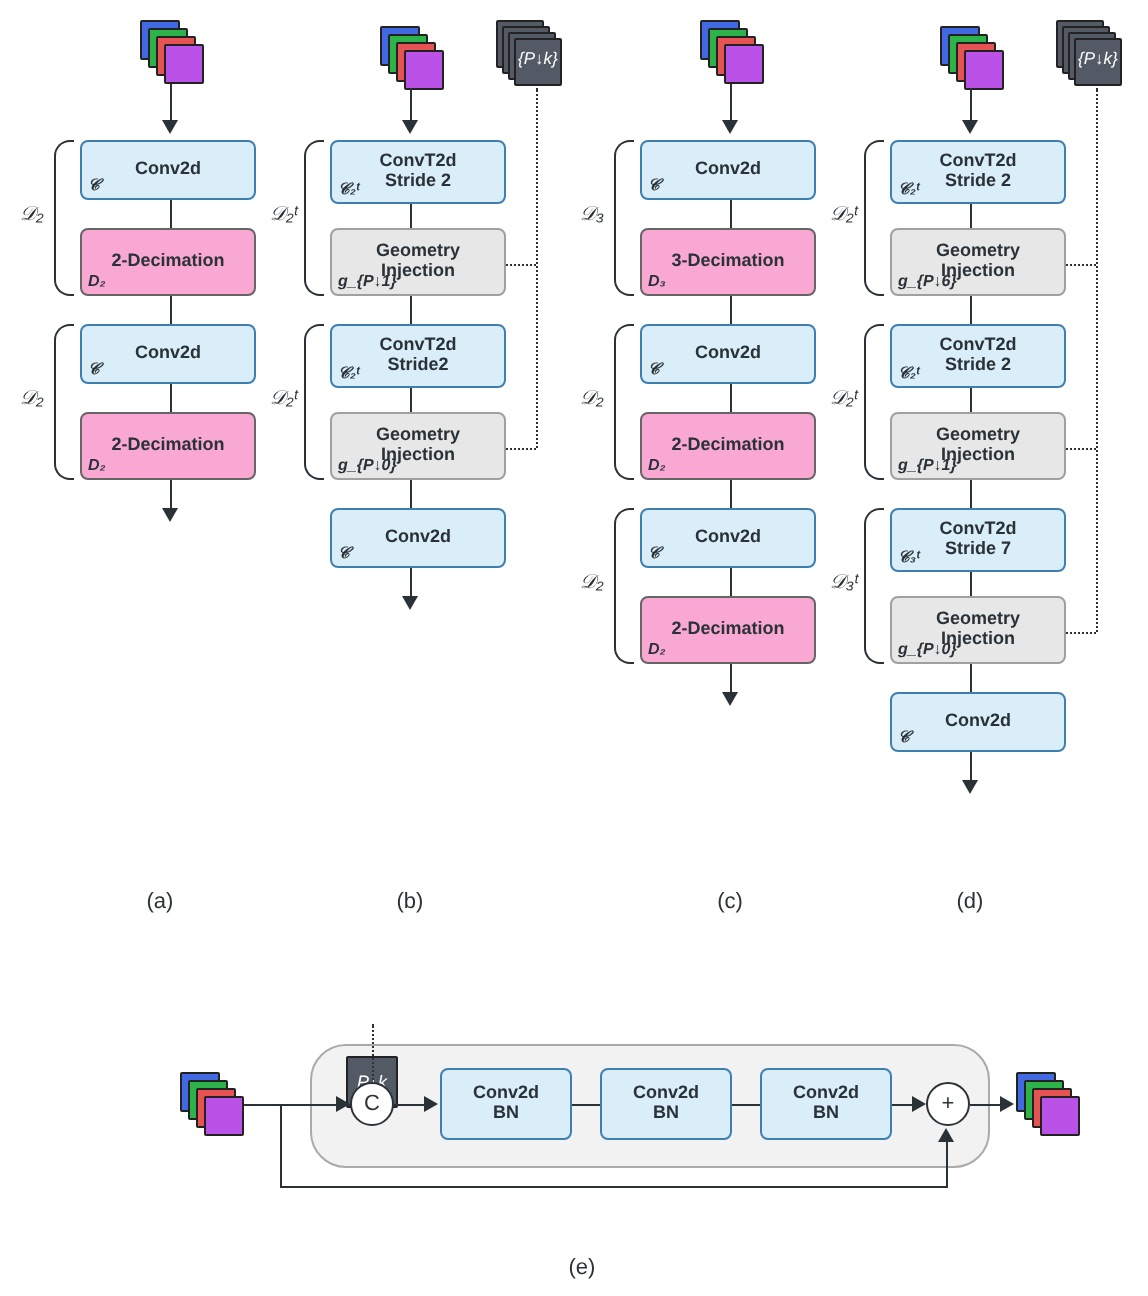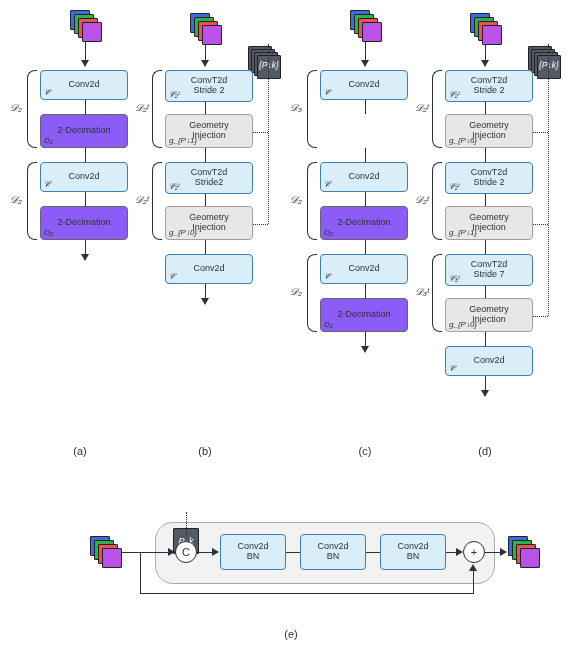--- a/index.html
+++ b/index.html
@@ -26,24 +26,25 @@
     border:1px solid var(--outline);
     border-radius:4px;
     background:#fff;
     display:flex;
     align-items:center;
     justify-content:center;
     text-align:center;
     line-height:1.1;
     font-size:9px;
     padding:14px 2px;
+    font-weight:bold;
   }
   .box.blue{background:var(--bblue);border-color:var(--bblue-line);}
   .box.grey{background:var(--bgrey);border-color:var(--bgrey-line);}
-  .box.white{background:#8b5cf6;border-color:var(--outline);}
+  .box.white{background:#f9a8d4;border-color:var(--outline);}
   .box.twoline{flex-direction:column;}
 
   .brace{
     border:1.3px solid var(--black);
     border-right:none;
     border-radius:8px 0 0 8px;
   }
   .brace-label{font-size:10px;font-style:italic;}
   .sub-layer-label{
     position:absolute;
@@ -55,21 +56,21 @@
 
   
   .featstack{width:30px;height:30px;}
   .featstack>div{position:absolute;width:18px;height:18px;border:1px solid #222;border-radius:1px;}
   .featstack .s0{left:0;top:0;background:#4169e1;}
   .featstack .s1{left:4px;top:4px;background:#2db34a;}
   .featstack .s2{left:8px;top:8px;background:#e55353;}
   .featstack .s3{left:12px;top:12px;background:#bb52e8;}
 
   
-  .permstack{width:34px;height:34px;margin-top:36px;}
+  .permstack{width:34px;height:34px;}
   .permstack>div.sq{position:absolute;width:22px;height:22px;border:1px solid #222;background:var(--darkgrey);border-radius:1px;}
   .permstack .p0{left:0;top:0;}
   .permstack .p1{left:3px;top:3px;}
   .permstack .p2{left:6px;top:6px;}
   .permstack .p3{left:9px;top:9px;}
   .permstack .lbl{position:absolute;left:11px;top:14px;color:#fff;font-size:8.5px;font-style:italic;}
 
   
   .cube-one{width:26px;height:26px;background:var(--darkgrey);border:1px solid #222;border-radius:1px;display:flex;align-items:center;justify-content:center;color:#fff;font-style:italic;font-size:9px;}
 
@@ -225,20 +226,24 @@
   <div class="el vline" style="left:70px;top:32px;height:18px;"></div>
   <div class="el arrow-down" style="left:66px;top:50px;"></div>
 
   <div class="el brace" style="left:12px;top:60px;width:10px;height:78px;"></div>
   <div class="el brace-label" style="left:-5px;top:92px;">𝒟₃</div>
   <div class="el box blue" style="left:25px;top:60px;width:88px;height:30px;">
     <span>Conv2d</span>
     <span class="sub-layer-label">𝒞</span>
   </div>
   <div class="el vline" style="left:70px;top:90px;height:14px;"></div>
+  <div class="el box white" style="left:25px;top:104px;width:88px;height:34px;">
+    <span>3-Decimation</span>
+    <span class="sub-layer-label">D₃</span>
+  </div>
   <div class="el vline" style="left:70px;top:138px;height:14px;"></div>
 
   <div class="el brace" style="left:12px;top:152px;width:10px;height:78px;"></div>
   <div class="el brace-label" style="left:-5px;top:184px;">𝒟₂</div>
   <div class="el box blue" style="left:25px;top:152px;width:88px;height:30px;">
     <span>Conv2d</span>
     <span class="sub-layer-label">𝒞</span>
   </div>
   <div class="el vline" style="left:70px;top:182px;height:14px;"></div>
   <div class="el box white" style="left:25px;top:196px;width:88px;height:34px;">

